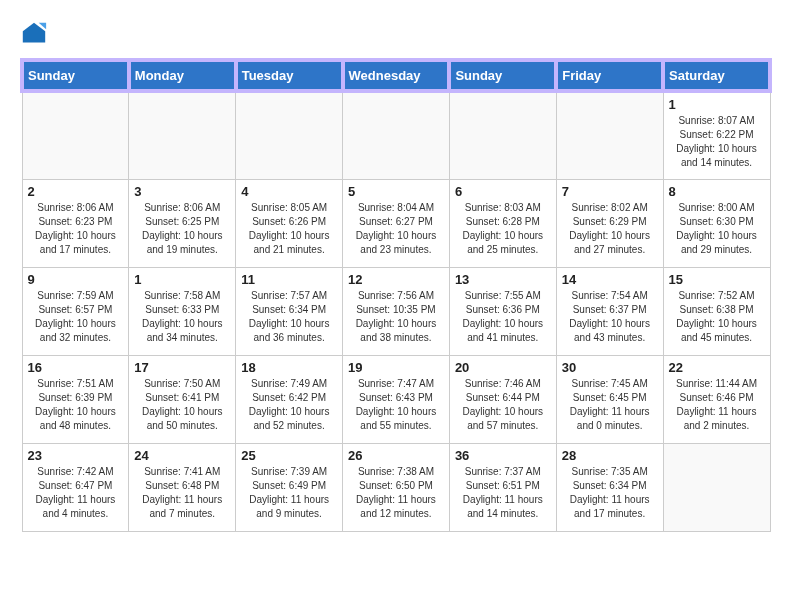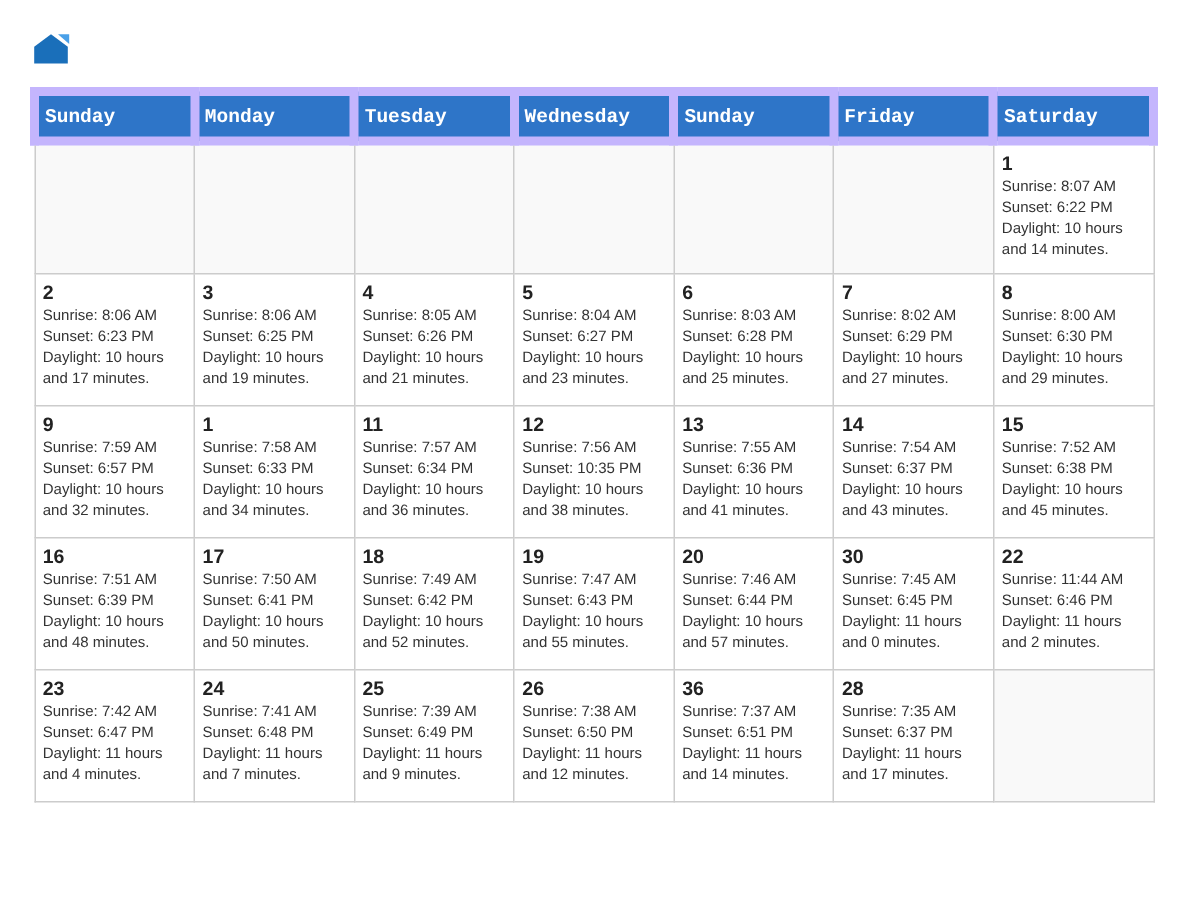--- a/index.html
+++ b/index.html
@@ -50,22 +50,21 @@
       border-collapse: collapse;
       border: 1px solid #bbb;
     }
     .calendar th {
       background: #2e75c8;
       color: #fff;
       font-size: 13px;
       font-weight: bold;
       padding: 6px 4px;
       text-align: left;
-      border: 6px solid #c4b5fd;
-      font-family: Liberation Mono, monospace;
+      border: 4px solid #c4b5fd;
     }
     .calendar td {
       width: calc(100% / 7);
       vertical-align: top;
       border: 1px solid #ccc;
       padding: 4px 5px;
       font-size: 10.5px;
       color: #333;
       height: 88px;
     }
@@ -73,20 +72,21 @@
       font-size: 13px;
       font-weight: bold;
       color: #222;
       display: block;
       margin-bottom: 2px;
     }
     .day-info {
       font-size: 10px;
       line-height: 1.4;
       color: #333;
+      text-align: center;
     }
     .empty-cell {
       background: #f9f9f9;
     }
   </style>
 </head>
 <body>
 
 <div class="header-area">
   <div class="logo">
@@ -291,19 +291,19 @@
         </td>
         <td>
           <span class="day-num">36</span>
           <div class="day-info">Sunrise: 7:37 AM
 Sunset: 6:51 PM
 Daylight: 11 hours and 14 minutes.</div>
         </td>
         <td>
           <span class="day-num">28</span>
           <div class="day-info">Sunrise: 7:35 AM
-Sunset: 6:37 PM
+Sunset: 6:34 PM
 Daylight: 11 hours and 17 minutes.</div>
         </td>
         <td class="empty-cell"></td>
       </tr>
     </tbody>
 </table>
 
 </body></html>

